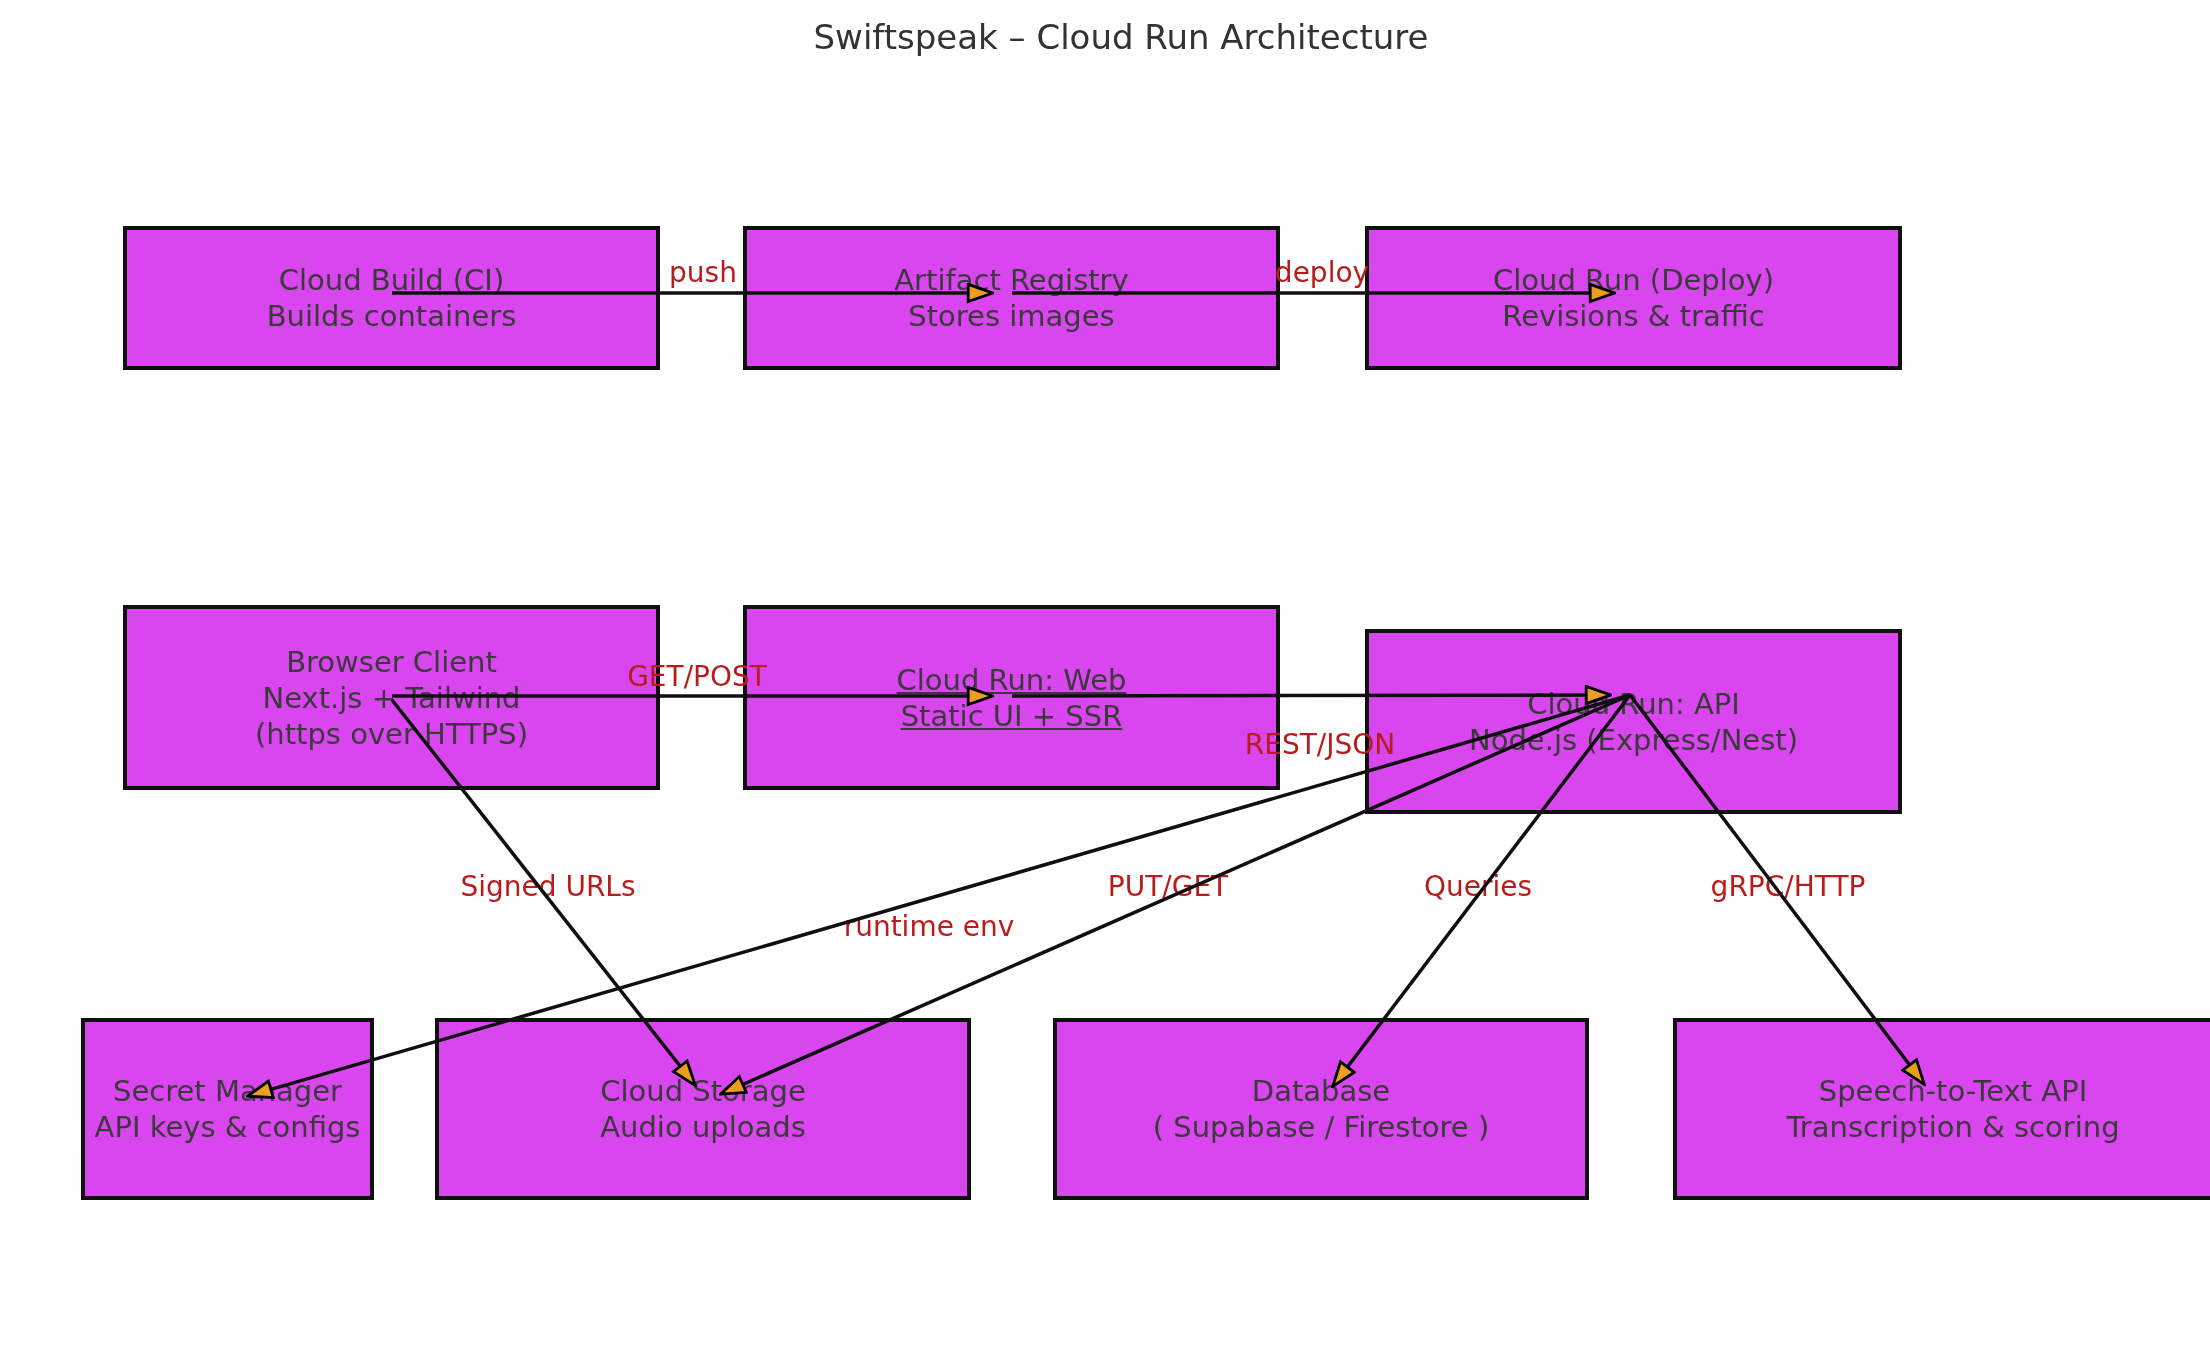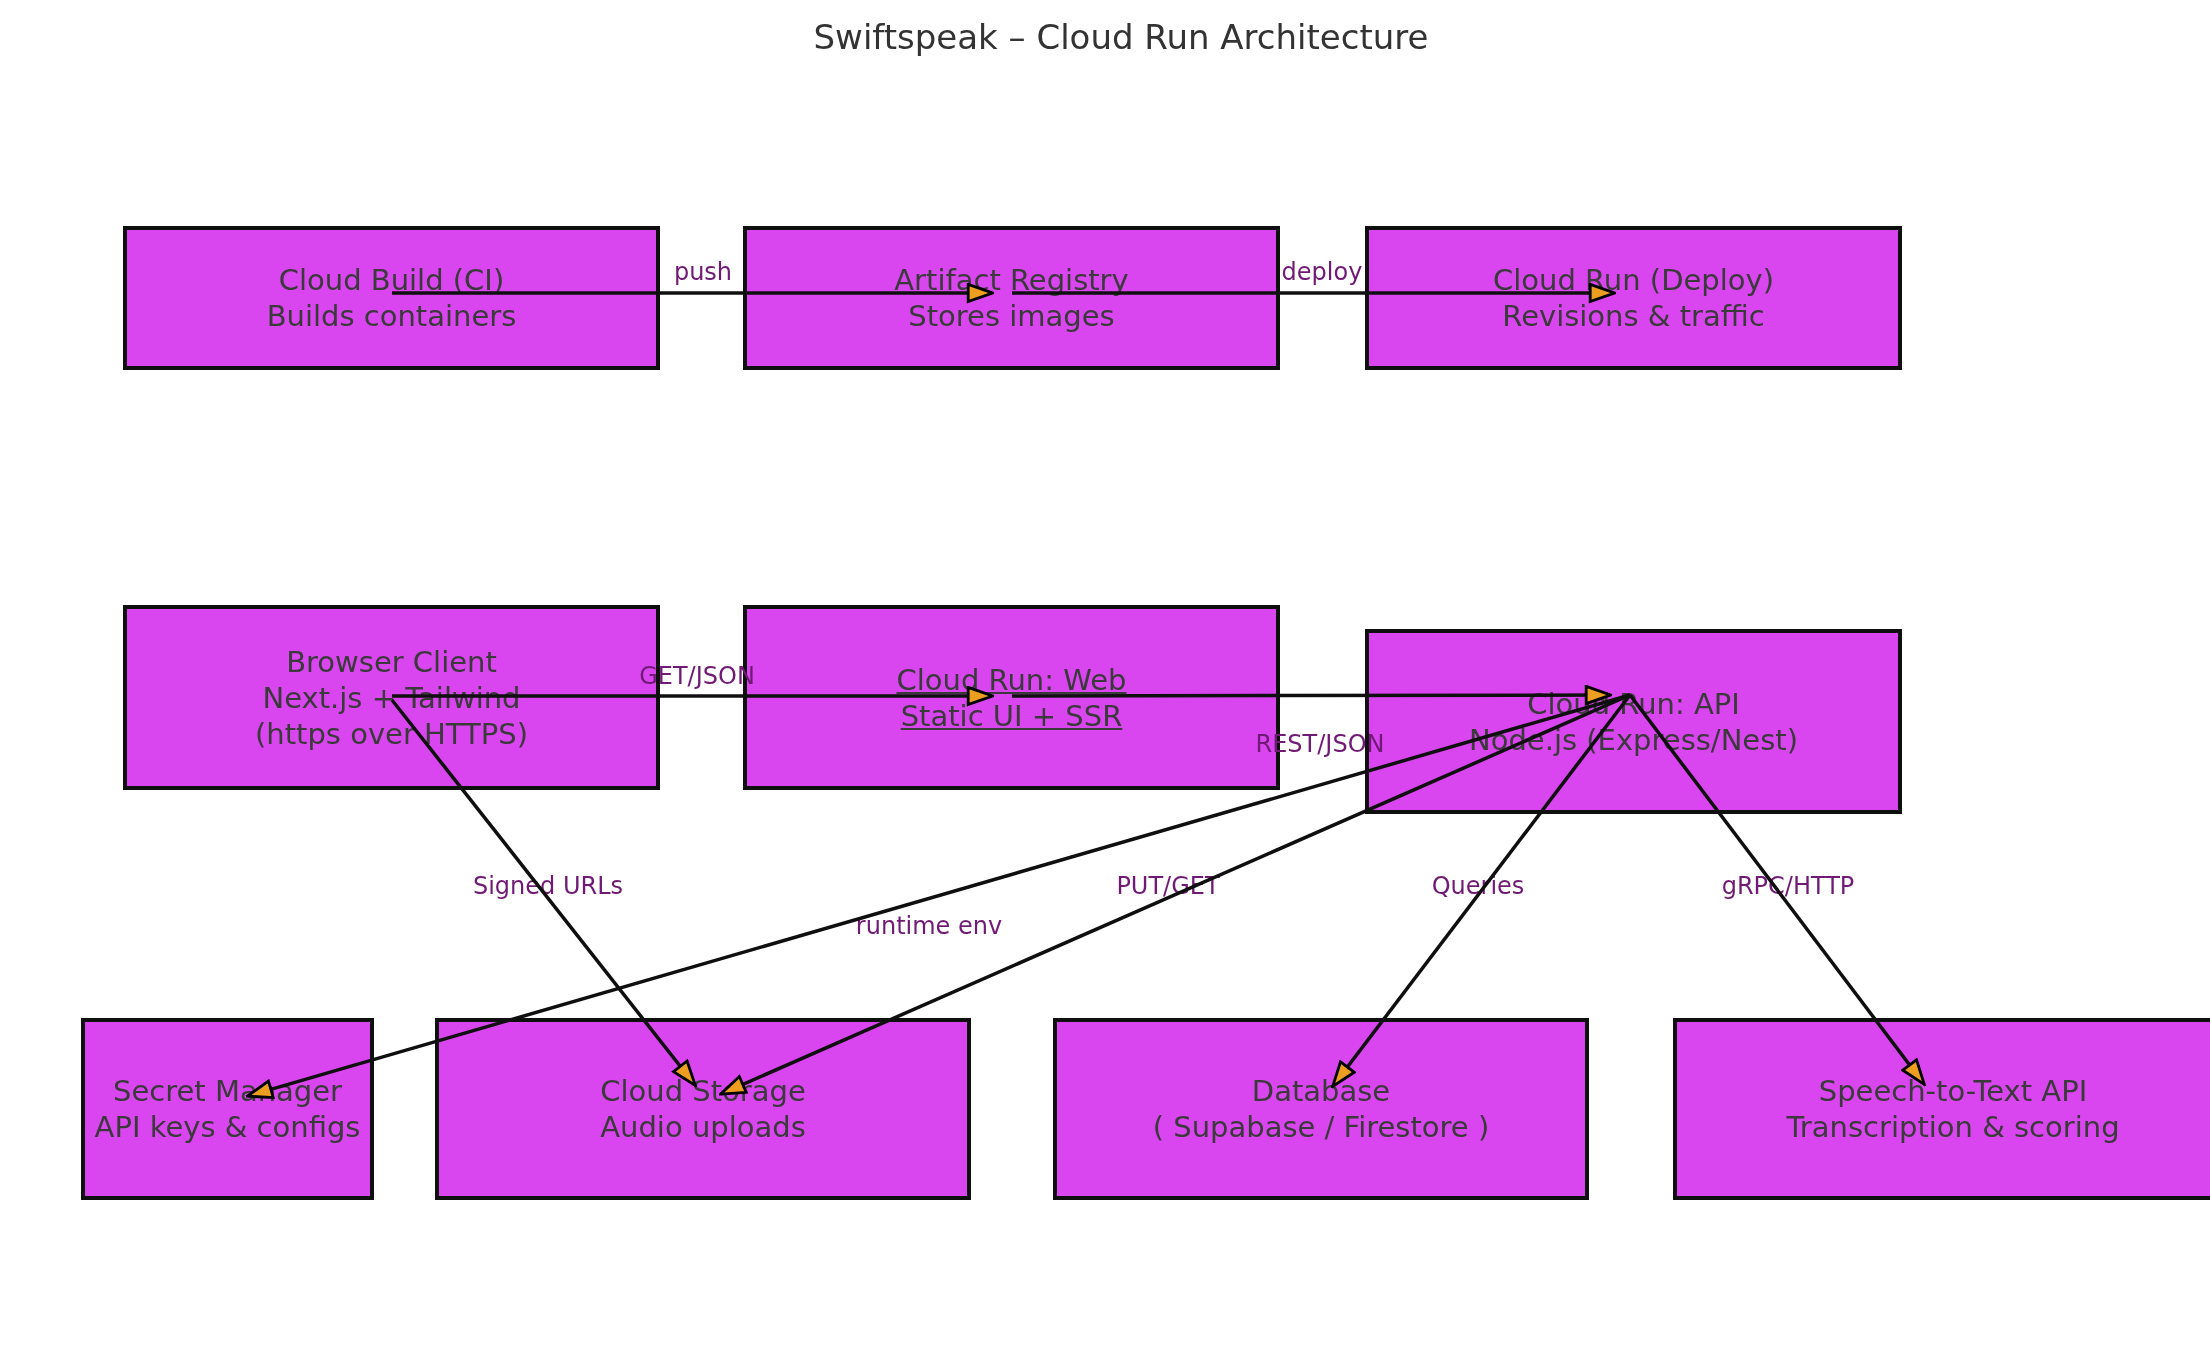--- a/index.html
+++ b/index.html
@@ -12,21 +12,21 @@
     font-size:34px;white-space:nowrap;color:#333333;
   }
   .node{
     position:absolute;box-sizing:border-box;border:4px solid #0f0f0f;background:#d946ef;
     display:flex;flex-direction:column;align-items:center;justify-content:center;
     font-size:29px;line-height:36px;text-align:center;color:#3a3a3a;
   }
   .node span{display:block;white-space:nowrap;}
   .elabel{
     position:absolute;transform:translate(-50%,-50%);
-    font-size:24px;color:#701a75;white-space:nowrap;
+    font-size:28px;color:#b91c1c;white-space:nowrap;
   }
   svg.overlay{position:absolute;left:0;top:0;width:2210px;height:1357px;pointer-events:none;}
   svg.overlay line{stroke:#0f0f0f;stroke-width:3.5;}
 </style>
 </head>
 <body>
 
 <div class="canvas">
 
   <div class="fig-title">Swiftspeak – Cloud Run Architecture</div>
@@ -70,21 +70,21 @@
     <span>Database</span>
     <span>( Supabase / Firestore )</span>
   </div>
   <div class="node" style="left:1673px;top:1018px;width:560px;height:182px;">
     <span>Speech-to-Text API</span>
     <span>Transcription &amp; scoring</span>
   </div>
 
   <div class="elabel" style="left:703px;top:272px;">push</div>
   <div class="elabel" style="left:1322px;top:272px;">deploy</div>
-  <div class="elabel" style="left:697px;top:676px;">GET/JSON</div>
+  <div class="elabel" style="left:697px;top:676px;">GET/POST</div>
   <div class="elabel" style="left:1320px;top:700px;margin-top:44px;">REST/JSON</div>
   <div class="elabel" style="left:548px;top:886px;">Signed URLs</div>
   <div class="elabel" style="left:929px;top:886px;margin-top:40px;">runtime env</div>
   <div class="elabel" style="left:1168px;top:886px;">PUT/GET</div>
   <div class="elabel" style="left:1478px;top:886px;">Queries</div>
   <div class="elabel" style="left:1788px;top:886px;">gRPC/HTTP</div>
 
   <svg class="overlay" viewBox="0 0 2210 1357">
     <defs>
       <marker id="ah" viewBox="0 0 12 9" refX="11" refY="4.5" markerWidth="28" markerHeight="21" markerUnits="userSpaceOnUse" orient="auto">

